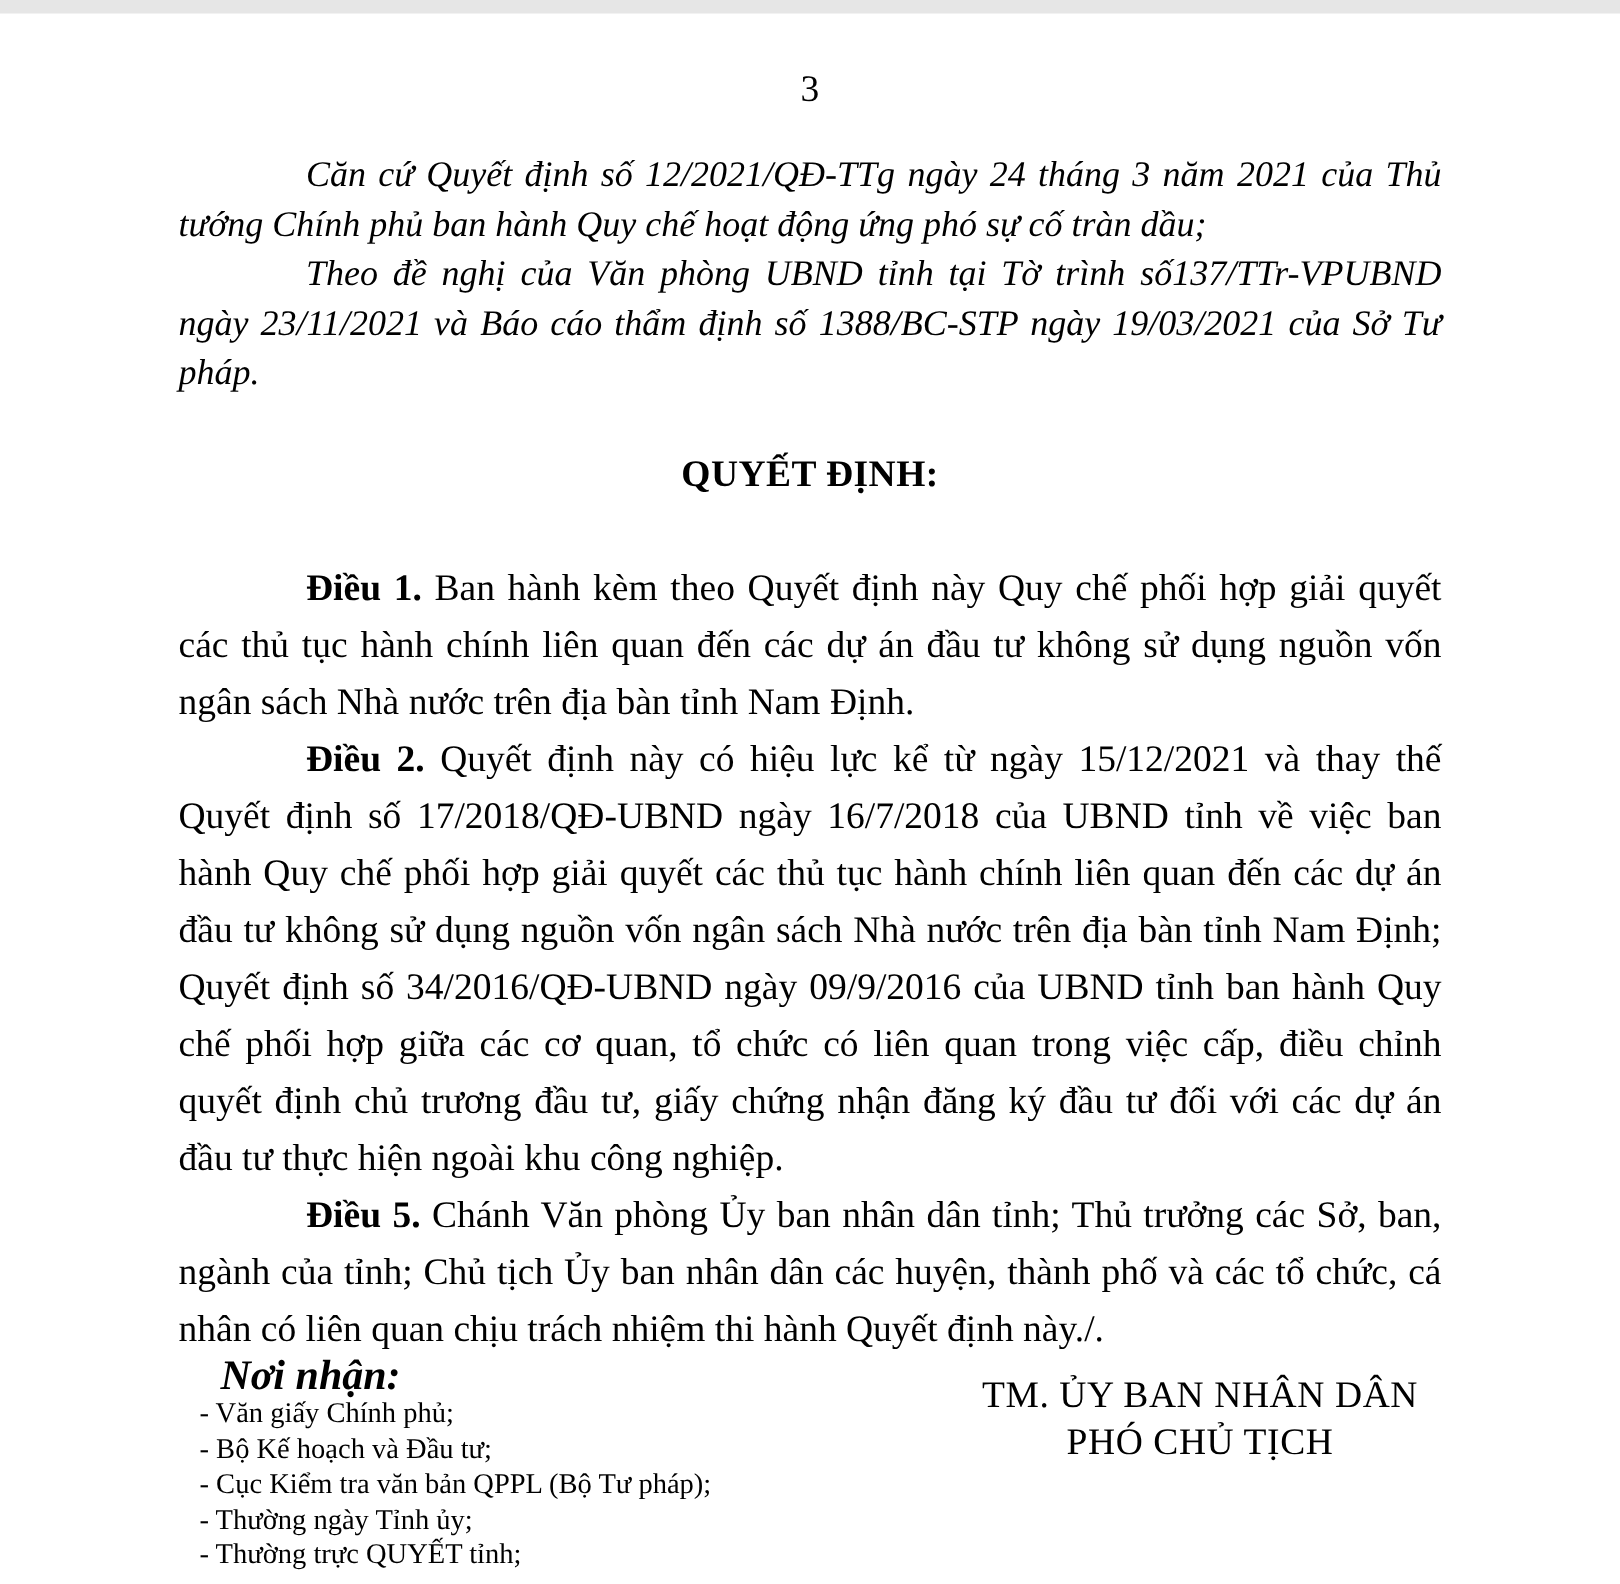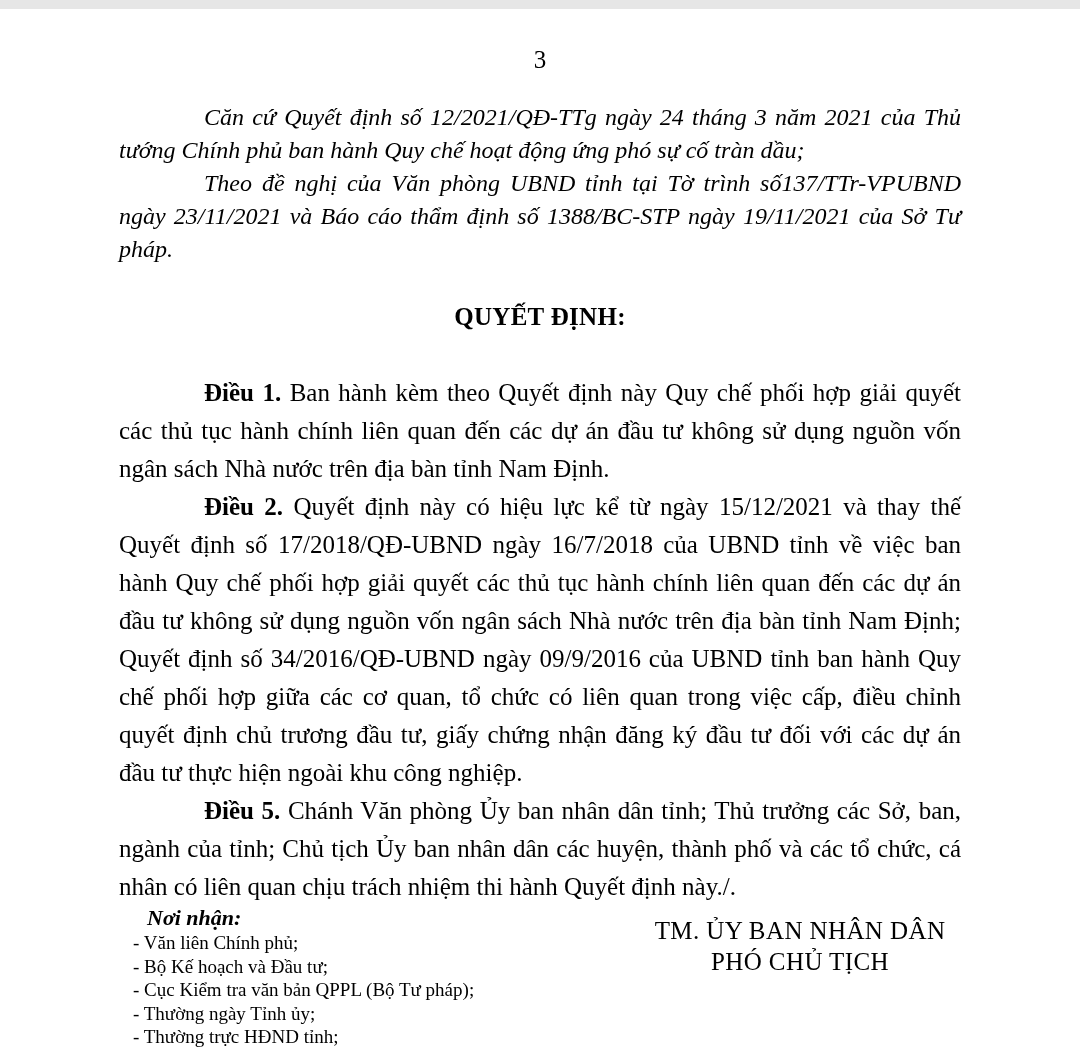--- a/index.html
+++ b/index.html
@@ -96,21 +96,21 @@
   }
   .recipients {
     position: absolute;
     left: 133px;
     top: 0;
     width: 430px;
   }
   .recipients-title {
     font-weight: bold;
     font-style: italic;
-    font-size: 22px;
+    font-size: 28px;
     line-height: 26px;
     padding-left: 14px;
     white-space: nowrap;
   }
   .recipients-list {
     margin: 0;
     padding: 0;
     list-style: none;
   }
   .recipients-list li {
@@ -138,21 +138,21 @@
 <div class="page">
 
   <div class="viewer-strip"></div>
 
   <div class="content">
 
     <div class="page-number">3</div>
 
     <div class="preamble">
       <p>Căn cứ Quyết định số 12/2021/QĐ-TTg ngày 24 tháng 3 năm 2021 của Thủ tướng Chính phủ ban hành Quy chế hoạt động ứng phó sự cố tràn dầu;</p>
-      <p>Theo đề nghị của Văn phòng UBND tỉnh tại Tờ trình số137/TTr-VPUBND ngày 23/11/2021 và Báo cáo thẩm định số 1388/BC-STP ngày 19/11/2021 của Sở Tư pháp.</p>
+      <p>Theo đề nghị của Văn phòng UBND tỉnh tại Tờ trình số137/TTr-VPUBND ngày 23/11/2021 và Báo cáo thẩm định số 1388/BC-STP ngày 19/03/2021 của Sở Tư pháp.</p>
     </div>
 
     <div class="decision-heading">QUYẾT ĐỊNH:</div>
 
     <div class="articles">
 
       <p class="article">
         <span class="label">Điều 1.</span><span> Ban hành kèm theo Quyết định này Quy chế phối hợp giải quyết các thủ tục hành chính liên quan đến các dự án đầu tư không sử dụng nguồn vốn ngân sách Nhà nước trên địa bàn tỉnh Nam Định.</span>
       </p>
 
@@ -166,25 +166,25 @@
 
     </div>
 
   </div>
 
   <div class="footer">
 
     <div class="recipients">
       <div class="recipients-title">Nơi nhận:</div>
       <ul class="recipients-list">
-        <li>- Văn liên Chính phủ;</li>
+        <li>- Văn giấy Chính phủ;</li>
         <li>- Bộ Kế hoạch và Đầu tư;</li>
         <li>- Cục Kiểm tra văn bản QPPL (Bộ Tư pháp);</li>
         <li>- Thường ngày Tỉnh ủy;</li>
-        <li>- Thường trực HĐND tỉnh;</li>
+        <li>- Thường trực QUYẾT tỉnh;</li>
       </ul>
     </div>
 
     <div class="signature">
       <div>TM. ỦY BAN NHÂN DÂN</div>
       <div>PHÓ CHỦ TỊCH</div>
     </div>
 
   </div>
 

